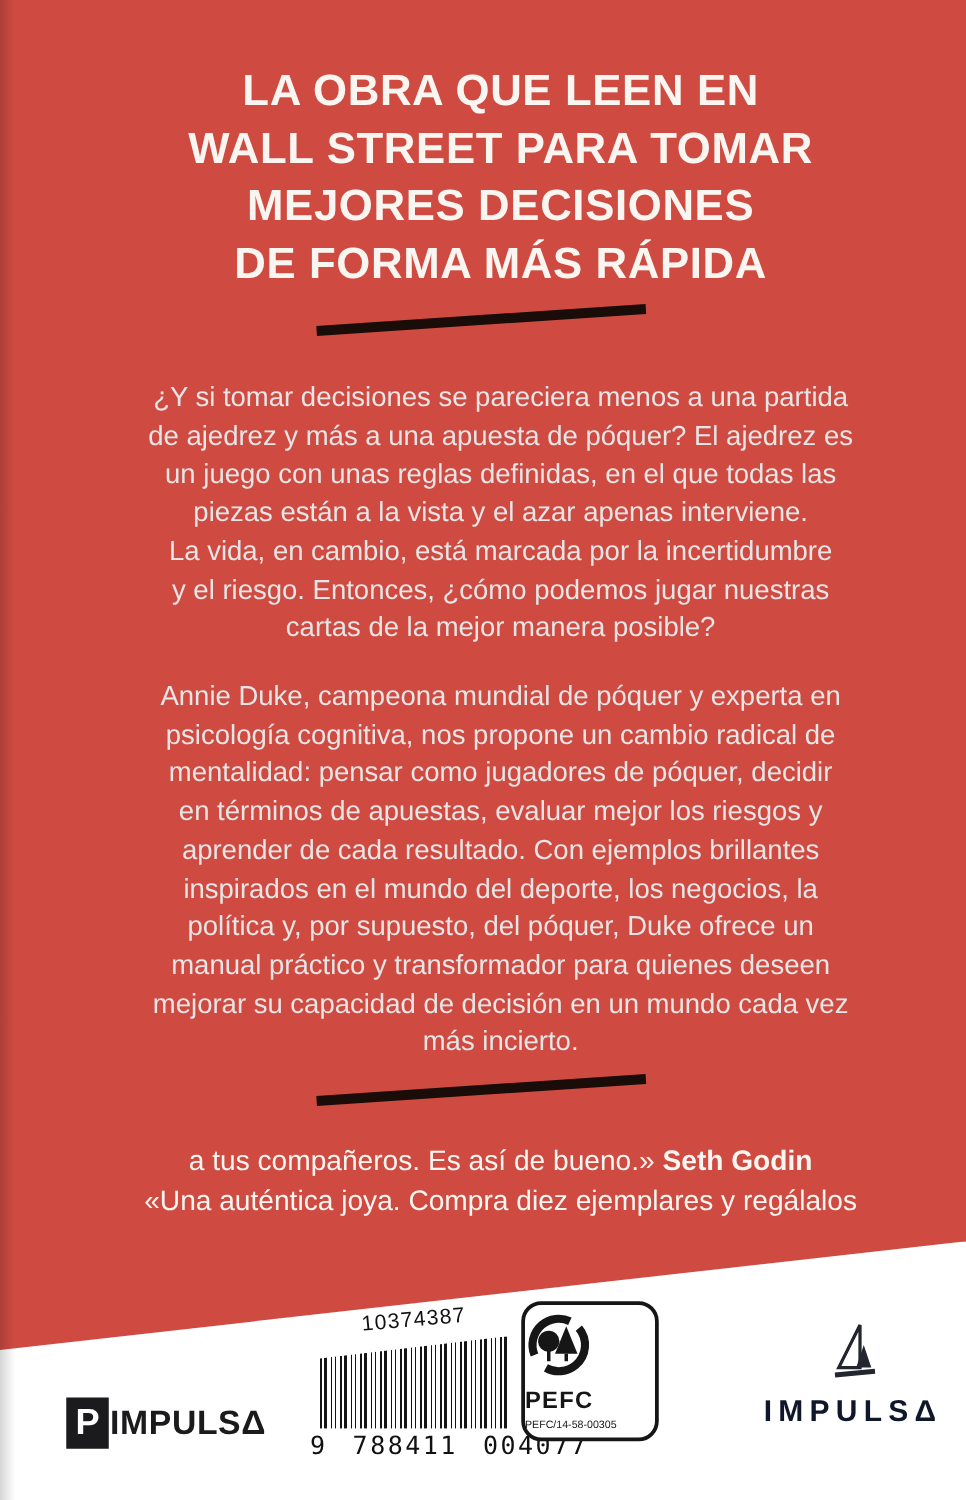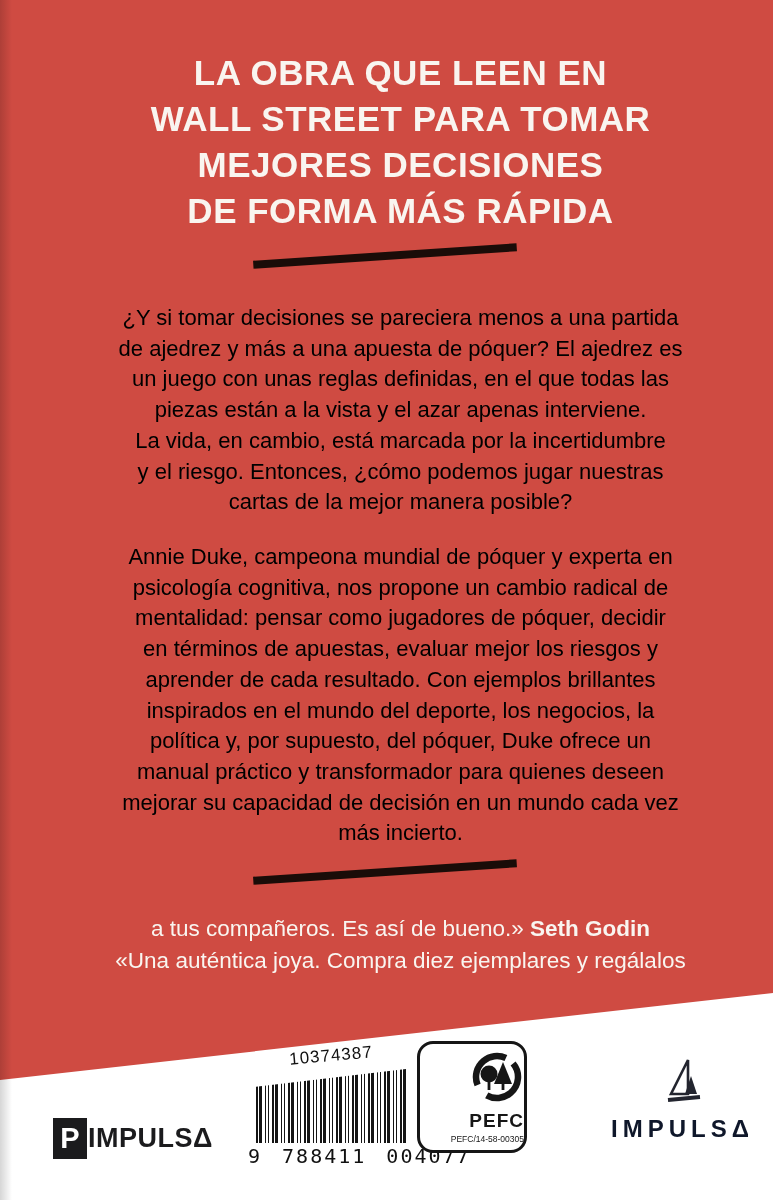--- a/index.html
+++ b/index.html
@@ -30,21 +30,21 @@
     position:absolute;
     width:264px; height:8px;
     background:#1a0c08;
     transform:rotate(-3.8deg);
   }
   .divider.d1 { left:253px; top:252px; }
   .divider.d2 { left:253px; top:868px; }
   .para {
     position:absolute; left:36px; right:36px;
     text-align:center;
-    color:#000000;
+    color:#e5e5e5;
     font-size:22px;
     line-height:30.7px;
   }
   .para.p1 { top:303px; }
   .para.p2 { top:542px; }
   .quote {
     position:absolute; top:913px; left:30px; right:30px;
     text-align:center;
     color:#f9f5f0;
     font-size:22.5px;
@@ -88,21 +88,21 @@
   .bc-digits {
     font-family:"DejaVu Sans Mono", monospace;
     font-size:20px; letter-spacing:2px; word-spacing:6px;
     margin-top:1px; margin-left:-8px; white-space:nowrap;
   }
 
   
   .pefc {
     left:417px; top:1041px; width:104px; height:106px;
     background:#ffffff; border:3px solid #161616; border-radius:16px;
-    display:flex; flex-direction:column; align-items:flex-end; justify-content:center;
+    display:flex; flex-direction:column; align-items:flex-start; justify-content:center;
     color:#161616;
   }
   .pefc-label { font-weight:bold; font-size:19px; letter-spacing:1px; margin-top:1px; }
   .pefc-code { font-size:8.5px; margin-top:2px; }
 
   
   .impulsa { left:600px; top:1056px; width:165px; text-align:center; color:#0f172a; }
   .impulsa-label { font-weight:bold; font-size:24px; letter-spacing:5px; margin-top:5px; white-space:nowrap; }
 </style>
 </head>

